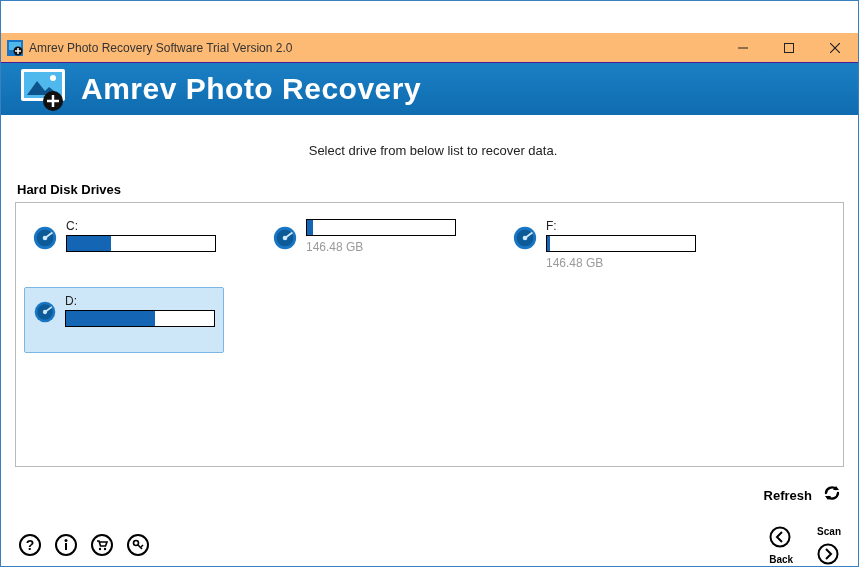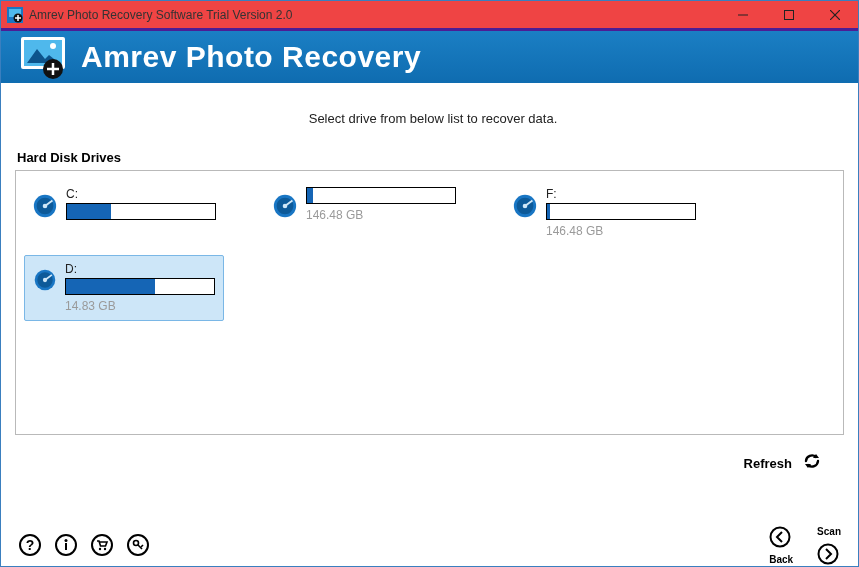--- a/index.html
+++ b/index.html
@@ -6,25 +6,26 @@
     body {
       font-family: "Segoe UI", Tahoma, sans-serif;
       background: #fff;
       width: 859px;
       height: 567px;
       overflow: hidden;
       border: 1px solid #3a7fbf;
     }
     .titlebar {
       height: 30px;
-      background: #ef4444;
+      background: #fdba74;
       display: flex;
       align-items: center;
       padding-left: 6px;
-      border-bottom: 3px solid #4c1d95;
+      border-bottom: 1px solid #4c1d95;
+      margin-top: 32px;
     }
     .titlebar-icon {
       width: 16px; height: 16px;
       margin-right: 6px;
       position: relative;
     }
     .titlebar-icon svg { width: 16px; height: 16px; }
     .titlebar-text {
       font-size: 12px;
       color: #333;
@@ -124,21 +125,21 @@
       background: #1565b5;
     }
     .drive-size {
       font-size: 12px;
       color: #9a9a9a;
     }
     .refresh-row {
       display: flex;
       justify-content: flex-end;
       align-items: center;
-      padding: 16px 36px 0 0;
+      padding: 16px 16px 0 0;
       gap: 10px;
     }
     .refresh-label {
       font-size: 13px;
       font-weight: 600;
       color: #000;
     }
     .footer {
       position: absolute;
       bottom: 0; left: 0; right: 0;
@@ -278,21 +279,20 @@
         <ellipse cx="14" cy="14" rx="9" ry="9" fill="#0d5a99"></ellipse>
         <circle cx="14" cy="14" r="2.5" fill="#cfe7f7"></circle>
         <path d="M14 14 L22 8" stroke="#cfe7f7" stroke-width="2"></path>
       </svg>
     </span>
     <div class="drive-info">
       <div class="drive-label">D:</div>
       <div class="drive-bar">
         <div class="drive-fill" style="width:60%"></div>
       </div>
-      <div class="drive-size">14.83 GB</div>
     </div>
       </div>
     </div>
 </div>
 
 <div class="refresh-row">
   <span class="refresh-label">Refresh</span>
   <span>
     <svg width="20" height="20" viewBox="0 0 20 20">
       <path d="M4 10 a6 6 0 0 1 10 -4" fill="none" stroke="#000" stroke-width="2.4" stroke-linecap="round"></path>

